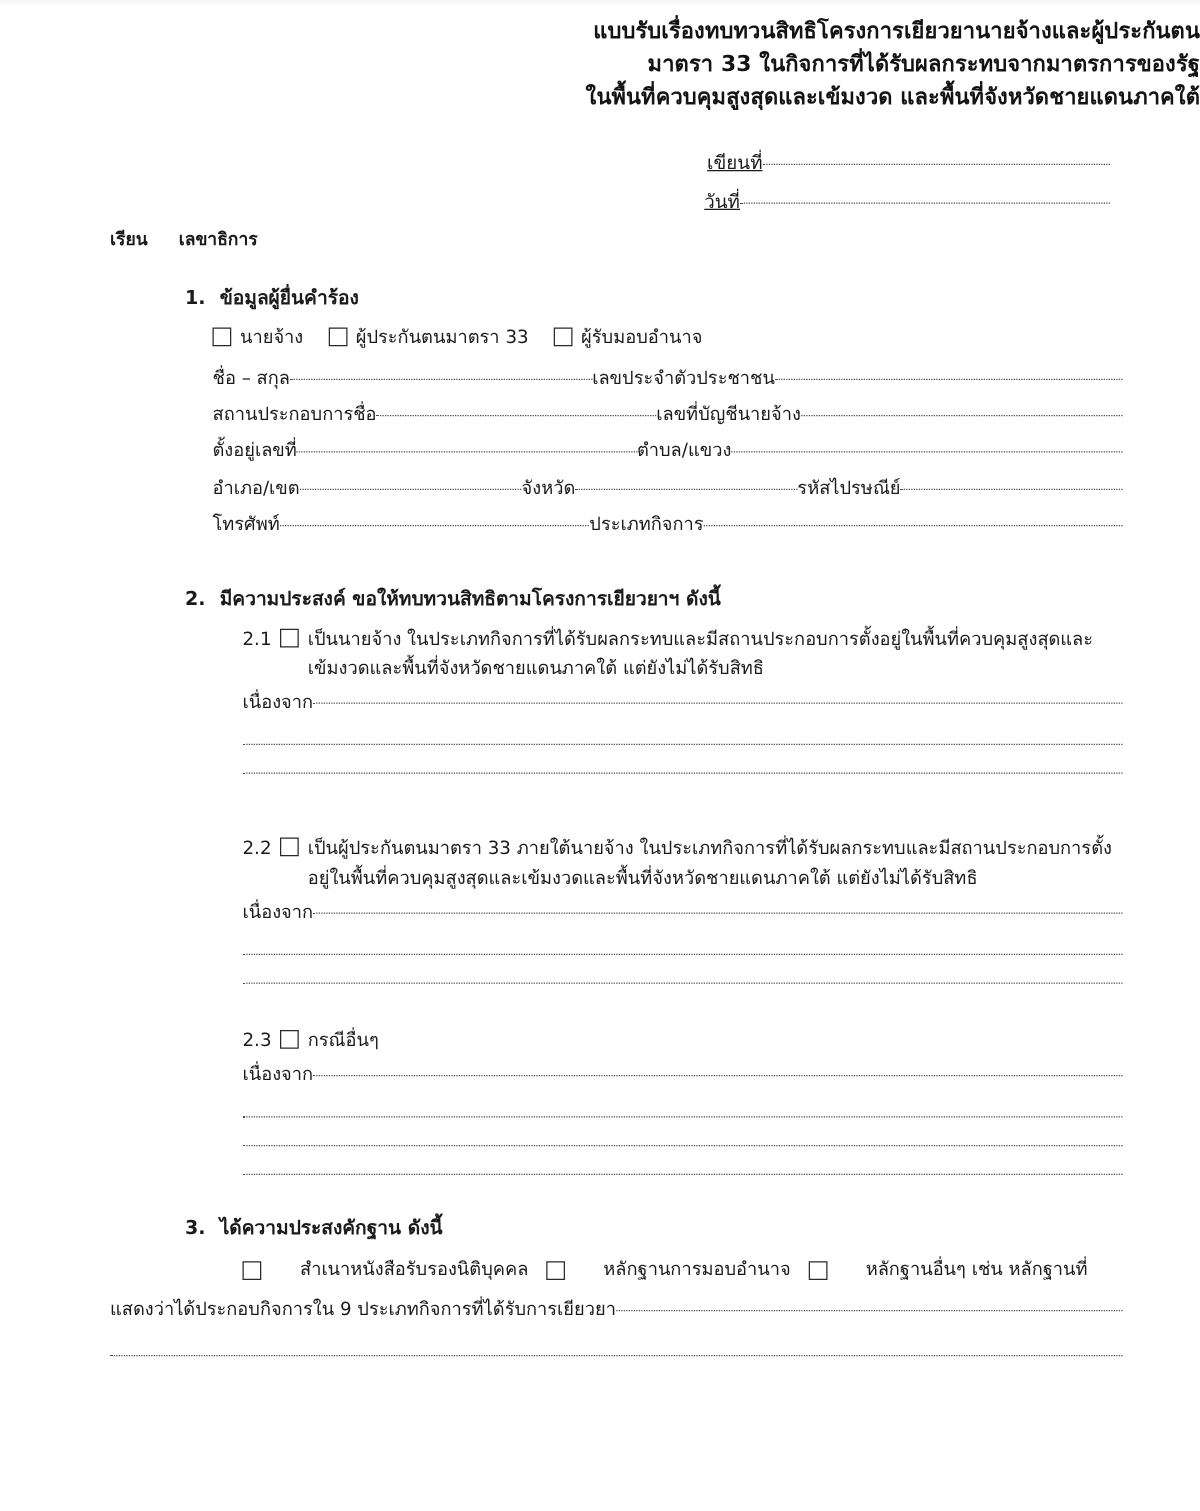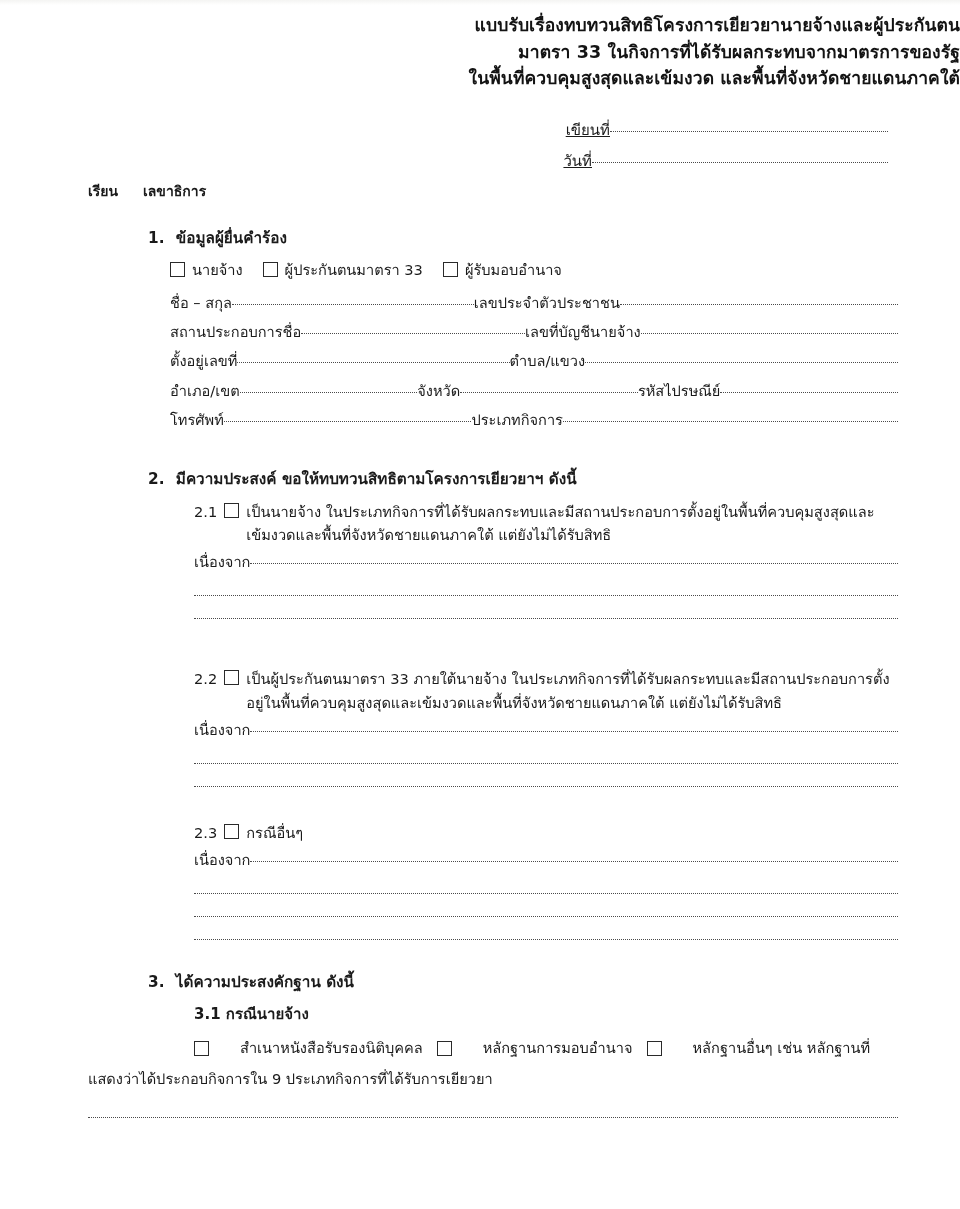--- a/index.html
+++ b/index.html
@@ -183,21 +183,20 @@
   .tail-wrap {
     margin-left: 88px;
     margin-right: 62px;
     margin-top: 7px;
     font-size: 14.6px;
   }
   .tail-row {
     display: flex;
     align-items: baseline;
     white-space: nowrap;
-    flex-direction: column;
   }
   .tail-row .lbl { flex: 0 0 auto; }
   .tail-row .fill { flex: 1 1 auto; }
   .tail-line {
     border-bottom: 1.5px dotted #4a4a4a;
     margin-top: 26px;
     height: 0;
   }
 </style>
 </head>
@@ -338,24 +337,20 @@
       <div class="blank-line"></div>
       <div class="blank-line"></div>
     </div>
 
     <div class="spacer-md"></div>
 
     <div class="section-head">
       <span class="num">3.</span>
       <span>ได้ความประสงคักฐาน ดังนี้</span>
     </div>
-    <div class="sub-head">
-      <span>3.1</span>
-      <span>กรณีนายจ้าง</span>
-    </div>
 
     <div class="docs-row">
       <span class="cb-item">
         <span class="cb"></span>
         <span>สำเนาหนังสือรับรองนิติบุคคล</span>
       </span>
       <span class="cb-item">
         <span class="cb"></span>
         <span>หลักฐานการมอบอำนาจ</span>
       </span>

